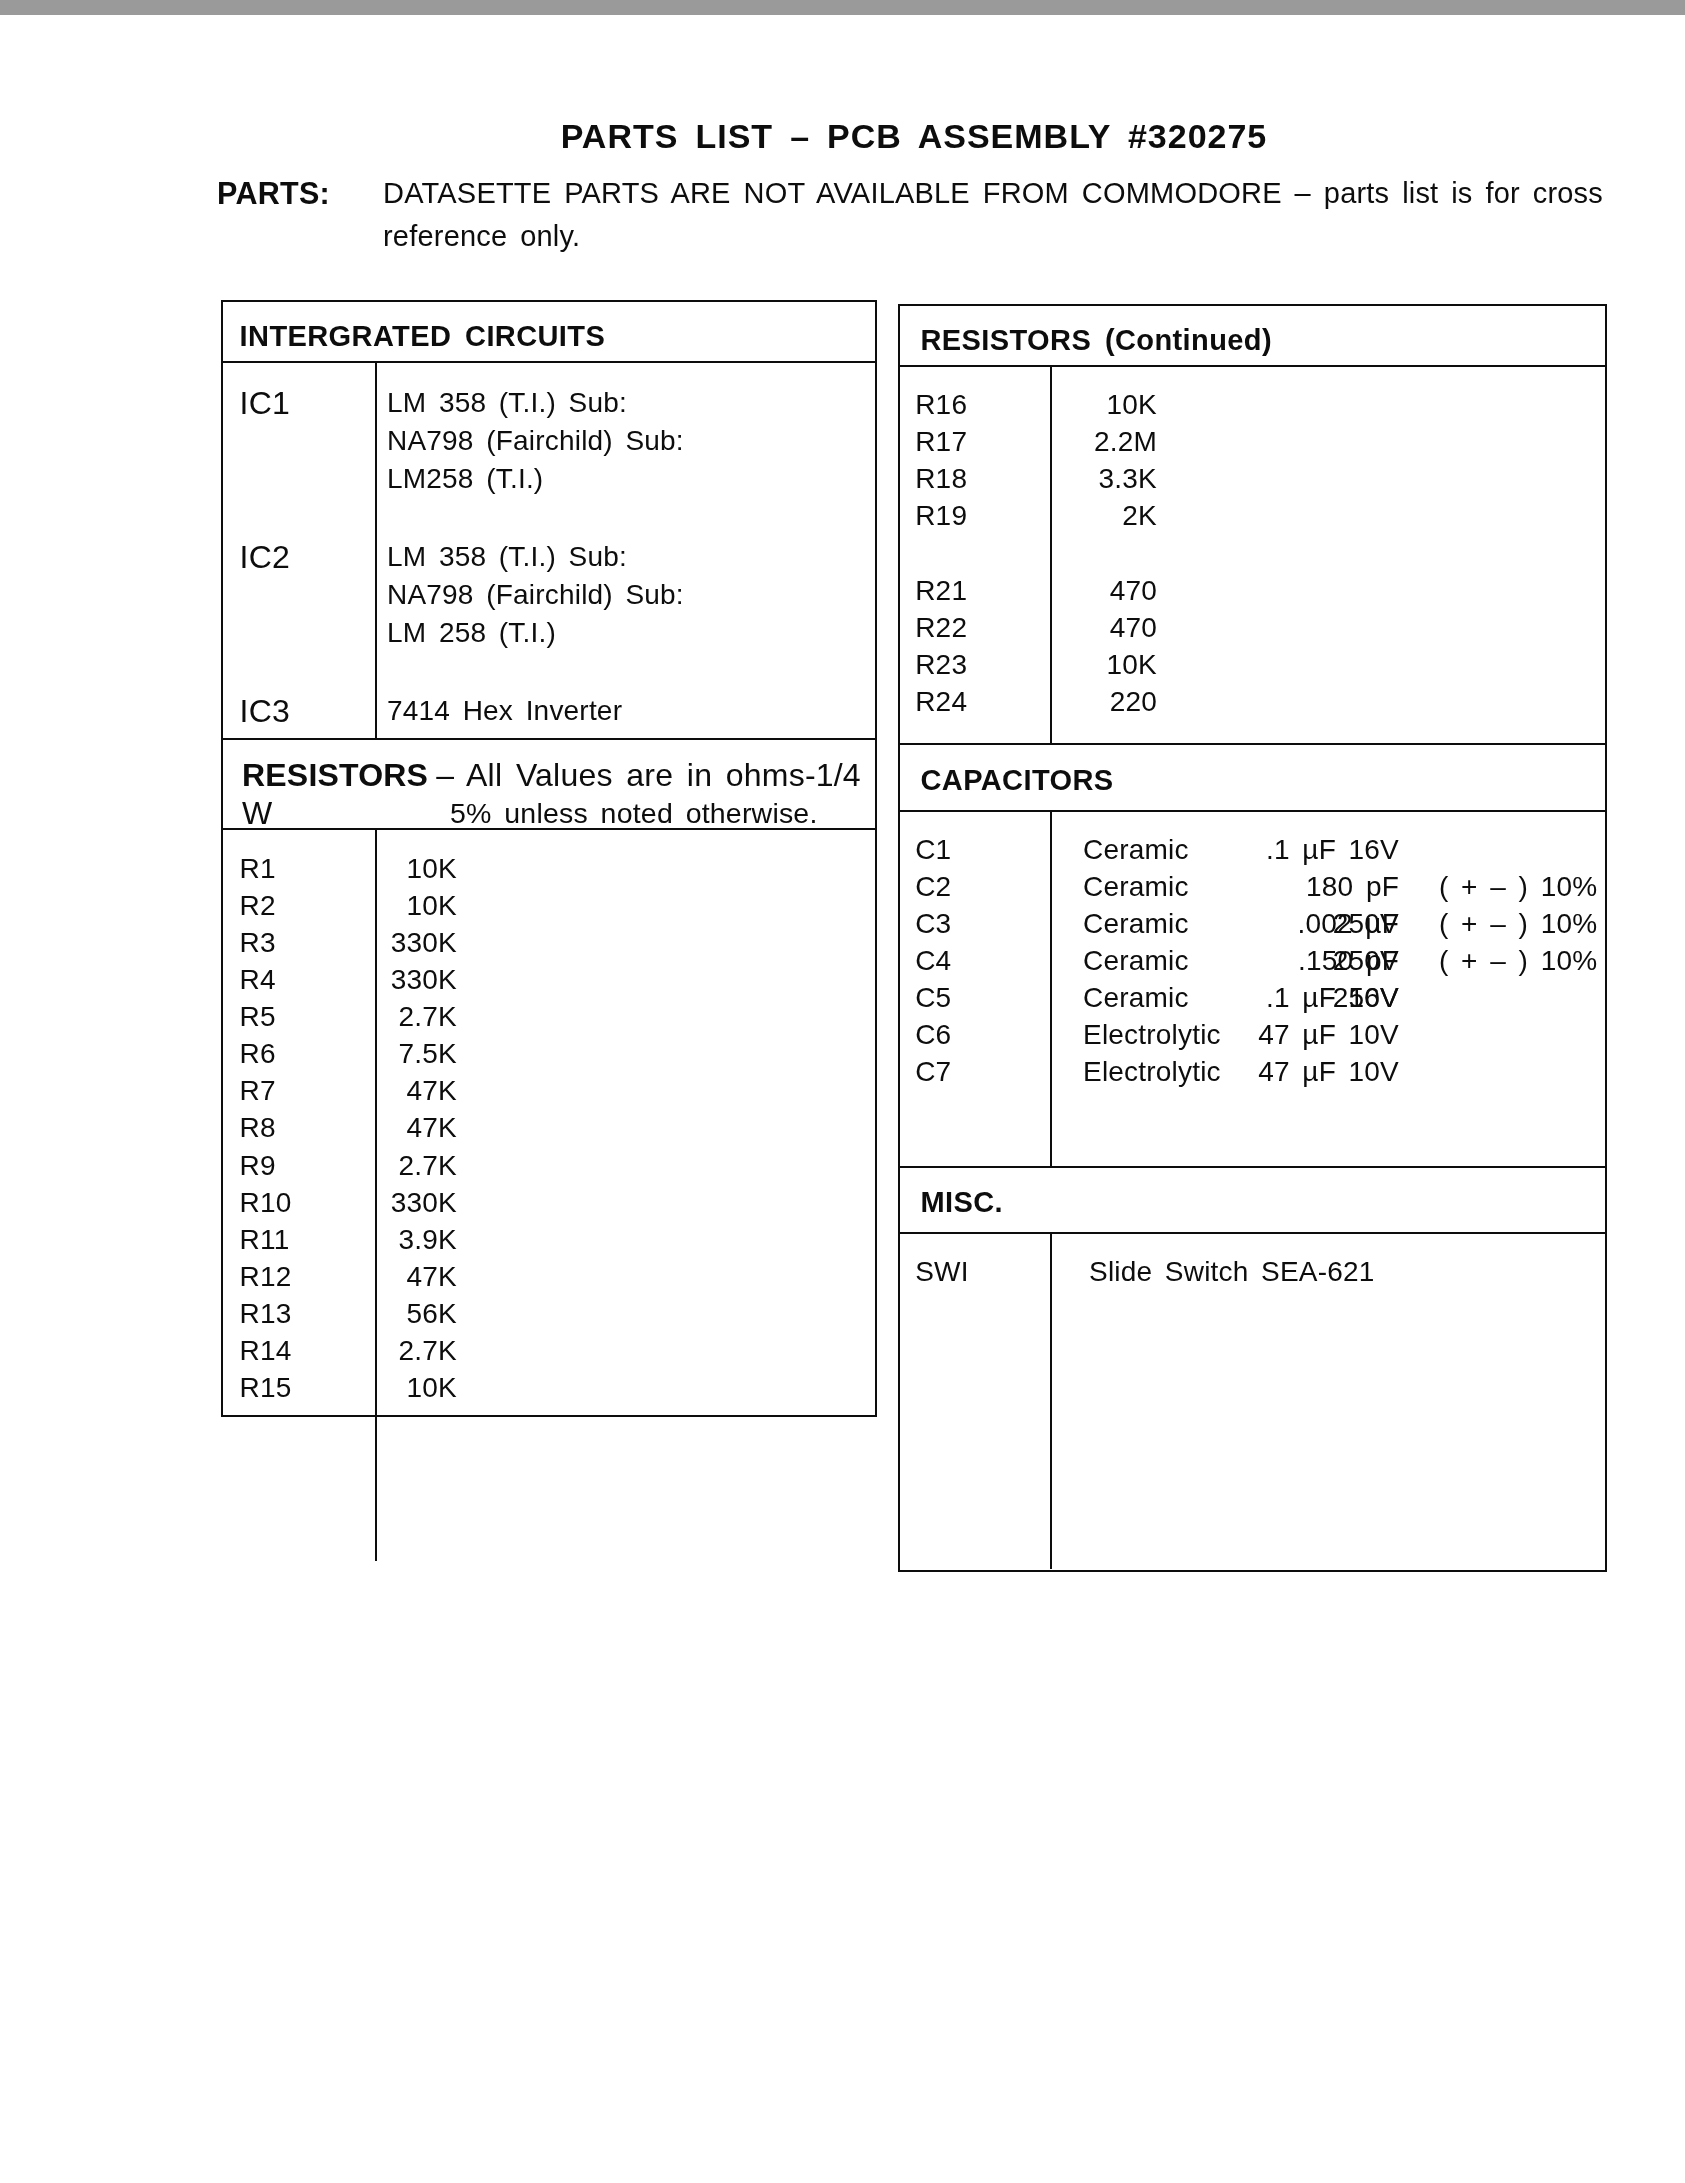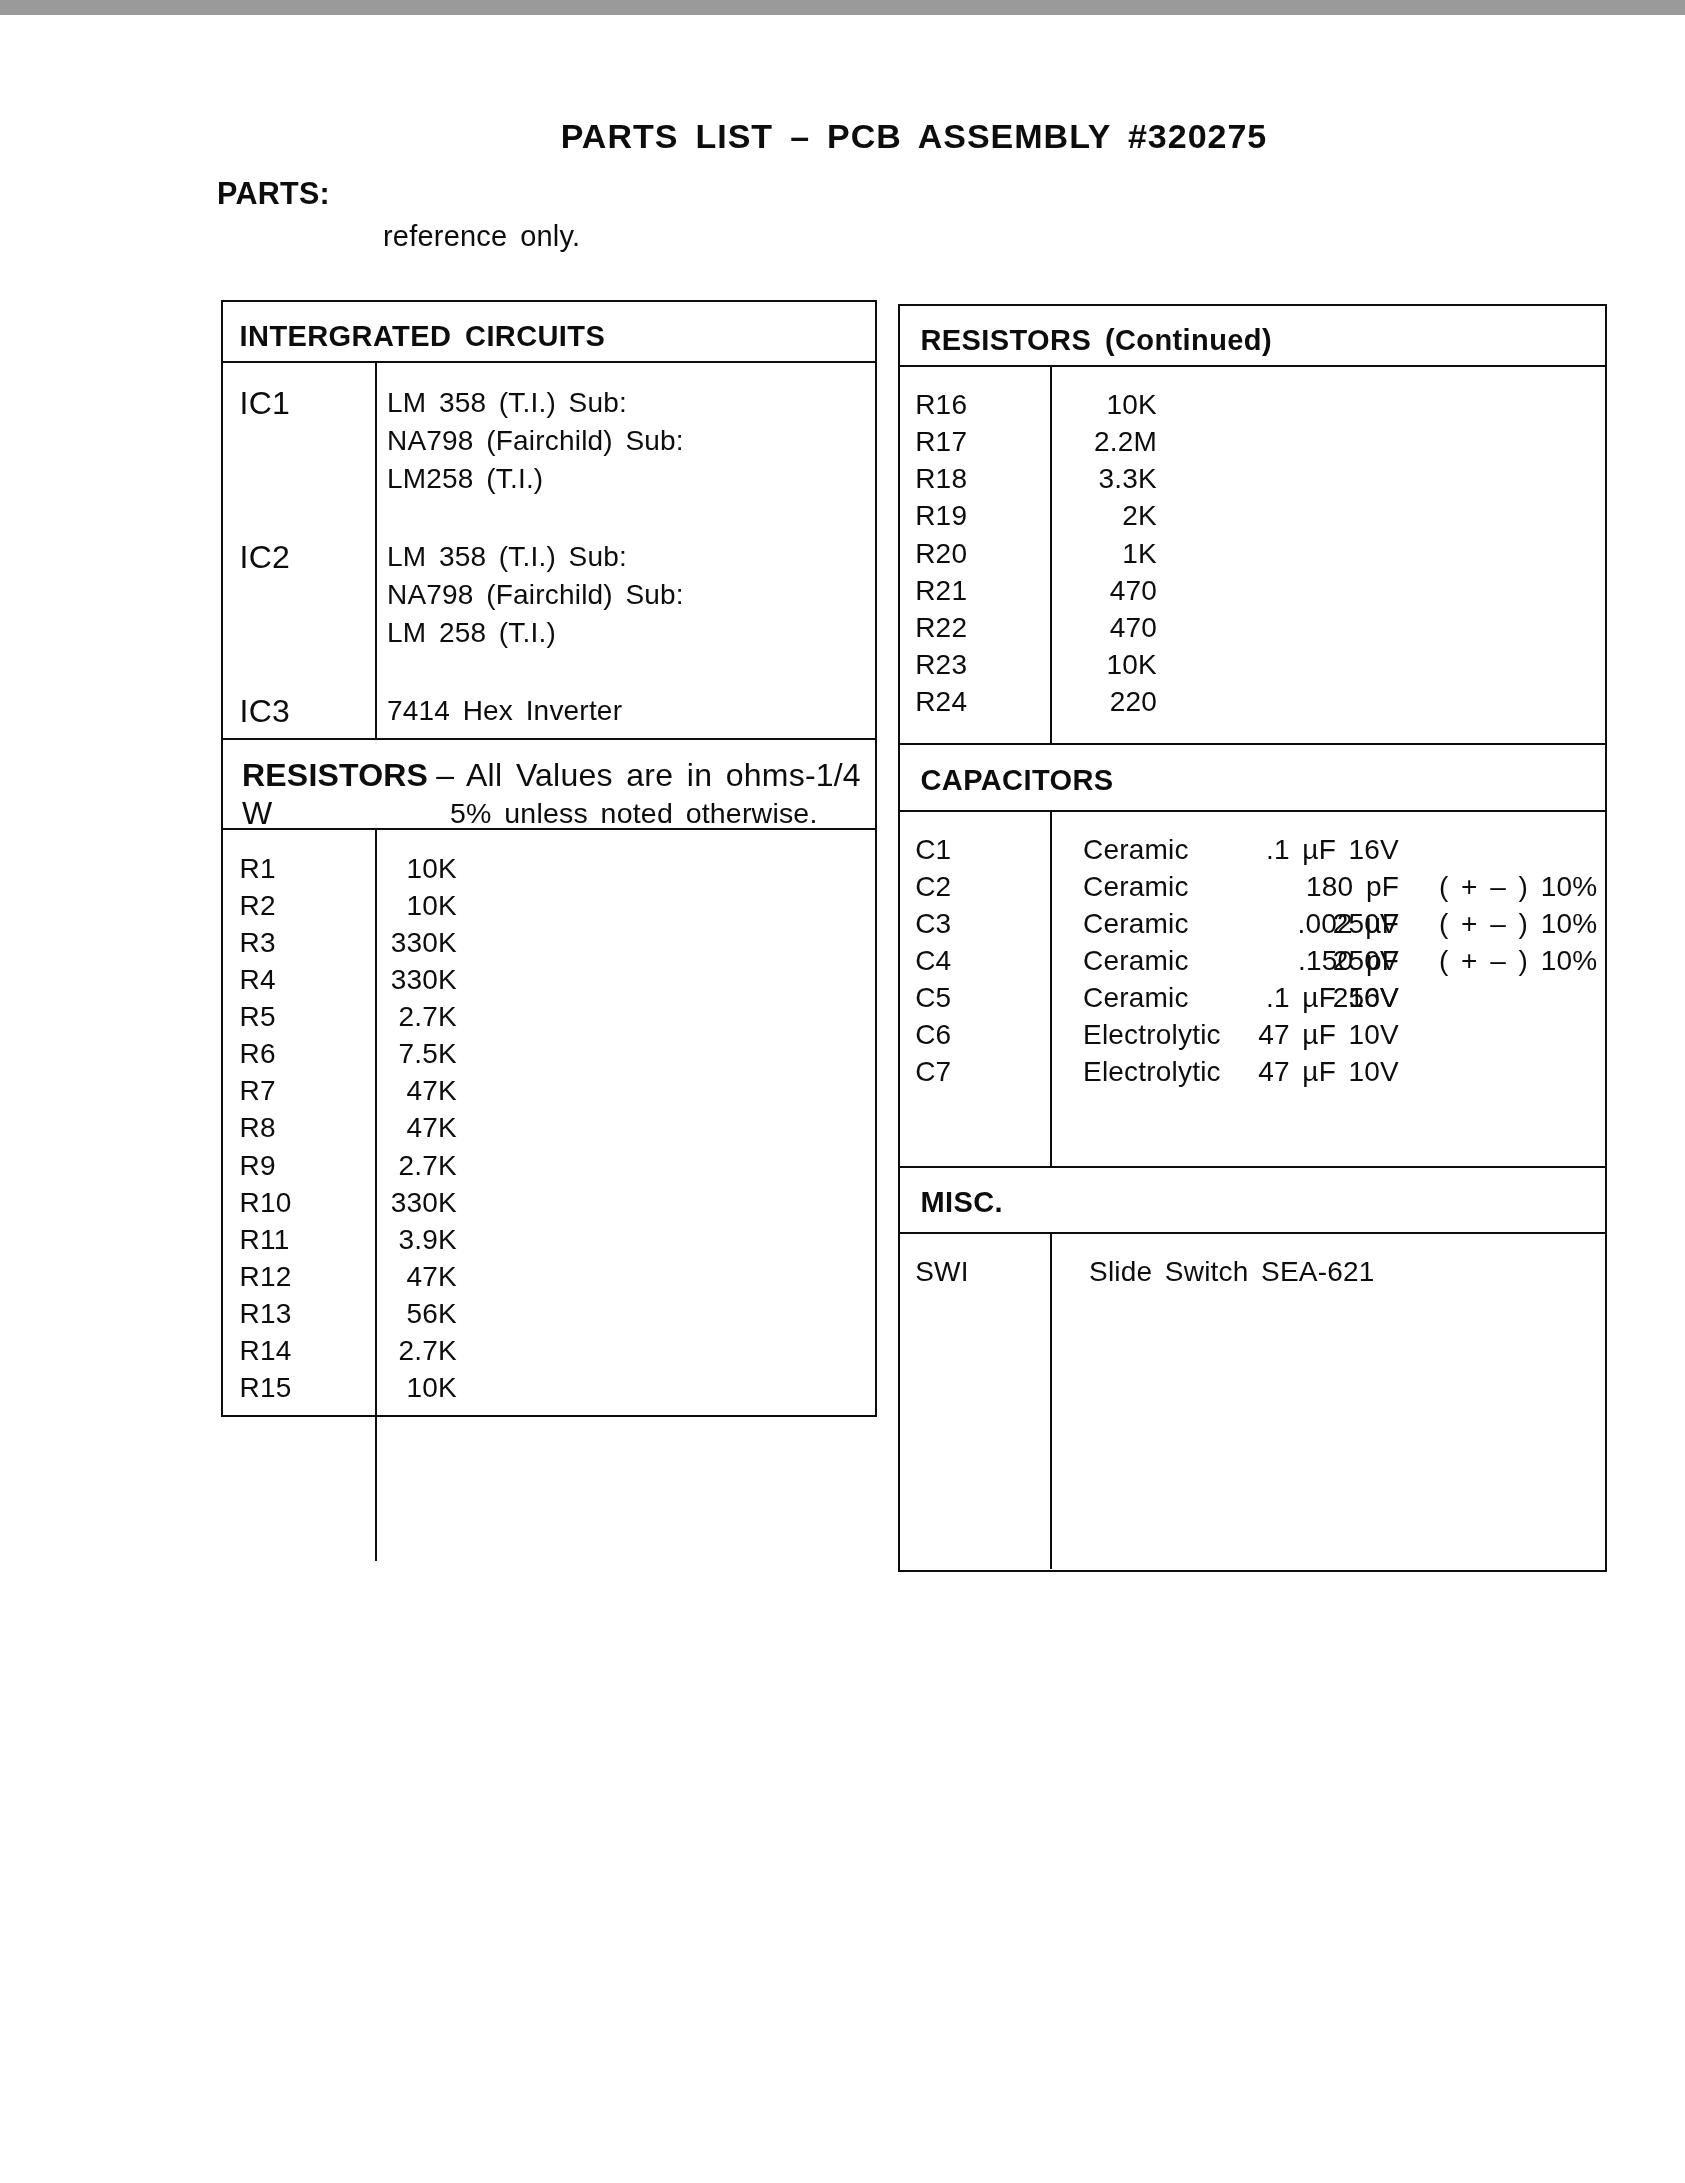--- a/index.html
+++ b/index.html
@@ -52,20 +52,21 @@
   .rhead-line2{position:absolute;left:227px;top:54px;font-size:28.5px;line-height:38px;}
 </style>
 </head>
 <body>
 
 <div class="page doc">
 
   <div class="abs title">PARTS LIST – PCB ASSEMBLY #320275</div>
 
   <div class="abs note-label">PARTS:</div>
+  <div class="abs note-line" style="top:160px">DATASETTE PARTS ARE NOT AVAILABLE FROM COMMODORE – parts list is for cross</div>
   <div class="abs note-line" style="top:203px">reference only.</div>
 
   <div class="abs tbl tbl-left">
 
     <div class="sec-head" style="top:0;height:61px;border-bottom:2.6px solid #0d0d0d;">
       <div class="ht" style="left:16.6px;top:14.6px;">INTERGRATED CIRCUITS</div>
     </div>
 
     <div class="vline" style="left:152px;top:61px;height:375px;"></div>
 
@@ -176,24 +177,20 @@
         <span class="val2">2.2M</span>
       </div>
     <div class="row" style="top:154px">
         <span class="ref2">R18</span>
         <span class="val2">3.3K</span>
       </div>
     <div class="row" style="top:191px">
         <span class="ref2">R19</span>
         <span class="val2">2K</span>
       </div>
-    <div class="row" style="top:229px">
-        <span class="ref2">R20</span>
-        <span class="val2">1K</span>
-      </div>
     <div class="row" style="top:266px">
         <span class="ref2">R21</span>
         <span class="val2">470</span>
       </div>
     <div class="row" style="top:303px">
         <span class="ref2">R22</span>
         <span class="val2">470</span>
       </div>
     <div class="row" style="top:340px">
         <span class="ref2">R23</span>

